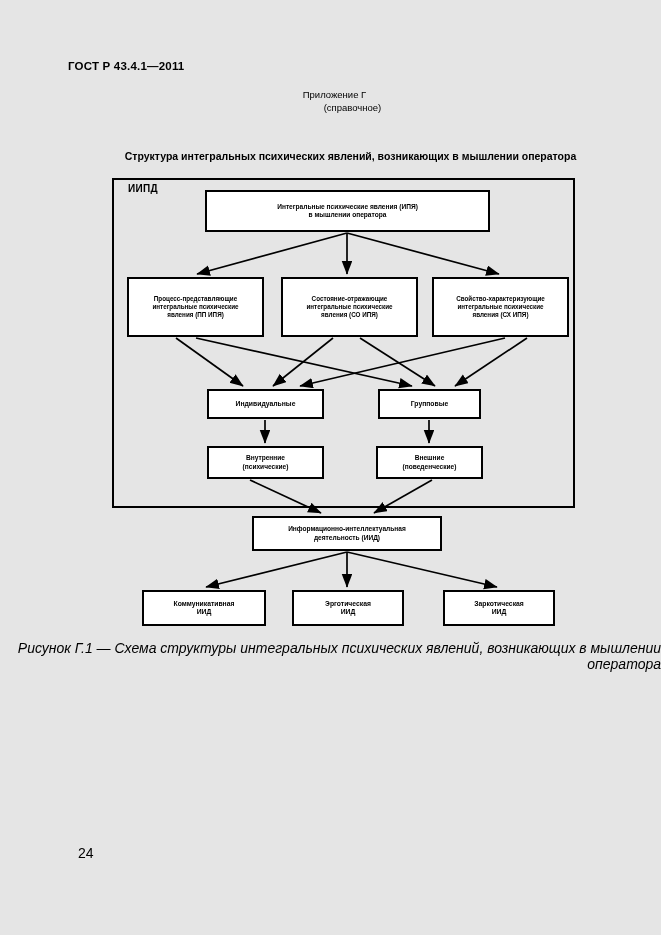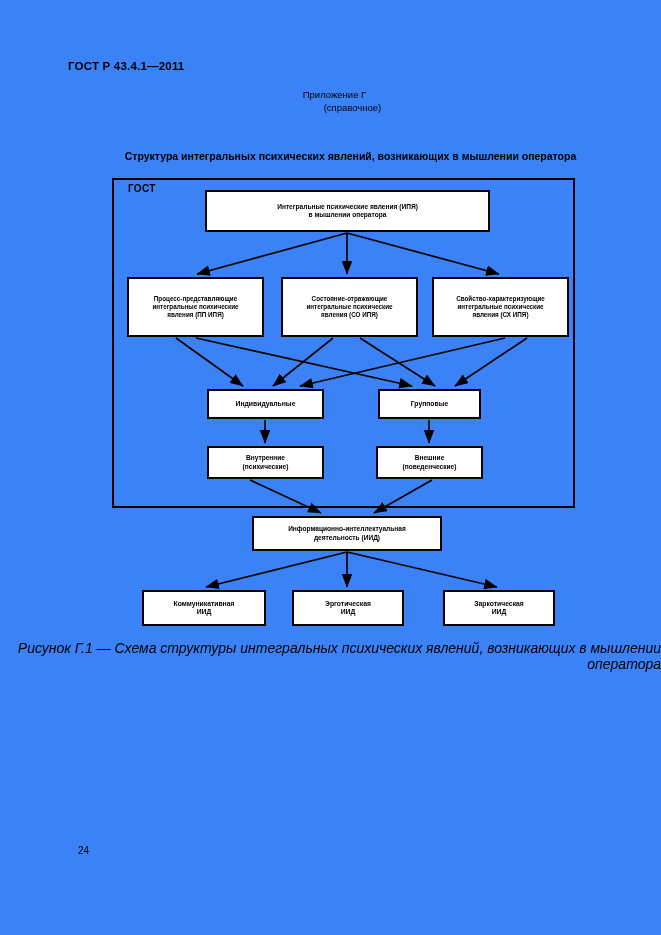--- a/index.html
+++ b/index.html
@@ -8,21 +8,21 @@
     background: #ffffff;
   }
   body {
     font-family: "Liberation Sans", sans-serif;
     color: #000000;
   }
   #page {
     position: relative;
     width: 661px;
     height: 935px;
-    background: #3b82f6;
+    background: #e5e5e5;
     overflow: hidden;
   }
 
   
   .gost-header {
     position: absolute;
     left: 68px;
     top: 60px;
     font-size: 11.5px;
     font-weight: bold;
@@ -57,21 +57,21 @@
     top: 640px;
     text-align: right;
     font-size: 14px;
     font-style: italic;
   }
 
   .page-number {
     position: absolute;
     left: 78px;
     top: 845px;
-    font-size: 10px;
+    font-size: 14px;
   }
 
   
   #diagram {
     position: absolute;
     left: 0;
     top: 0;
     width: 661px;
     height: 935px;
   }
@@ -170,21 +170,21 @@
         <path d="M250,480 L321,513"></path>
         <path d="M432,480 L374,513"></path>
 
         <path d="M347,552 L206,587"></path>
         <path d="M347,552 L347,587"></path>
         <path d="M347,552 L497,587"></path>
       </g>
     </svg>
 
     <div class="outer-frame" id="frame-iipd"></div>
-    <div class="outer-frame-label" id="label-iipd">ГОСТ</div>
+    <div class="outer-frame-label" id="label-iipd">ИИПД</div>
 
     <div class="node" id="n-top">
       <div>
         <span>Интегральные психические явления (ИПЯ)</span>
         <span>в мышлении оператора</span>
       </div>
     </div>
 
     <div class="node" id="n-pp">
       <div>

